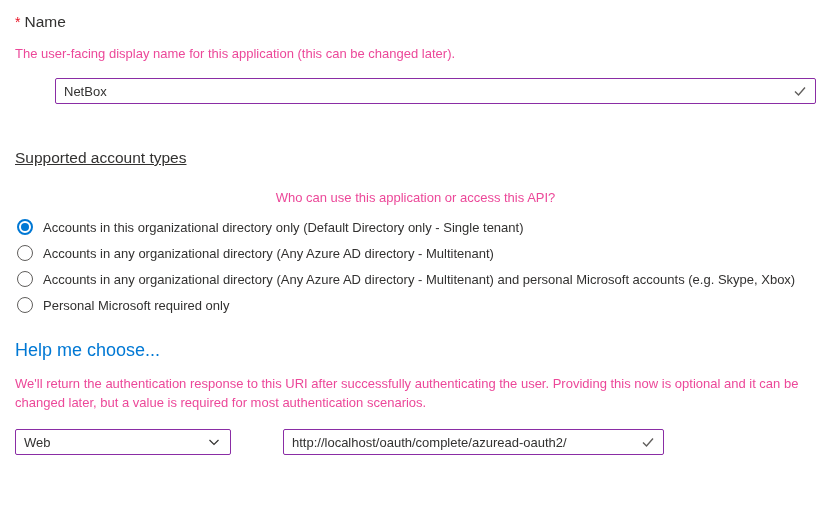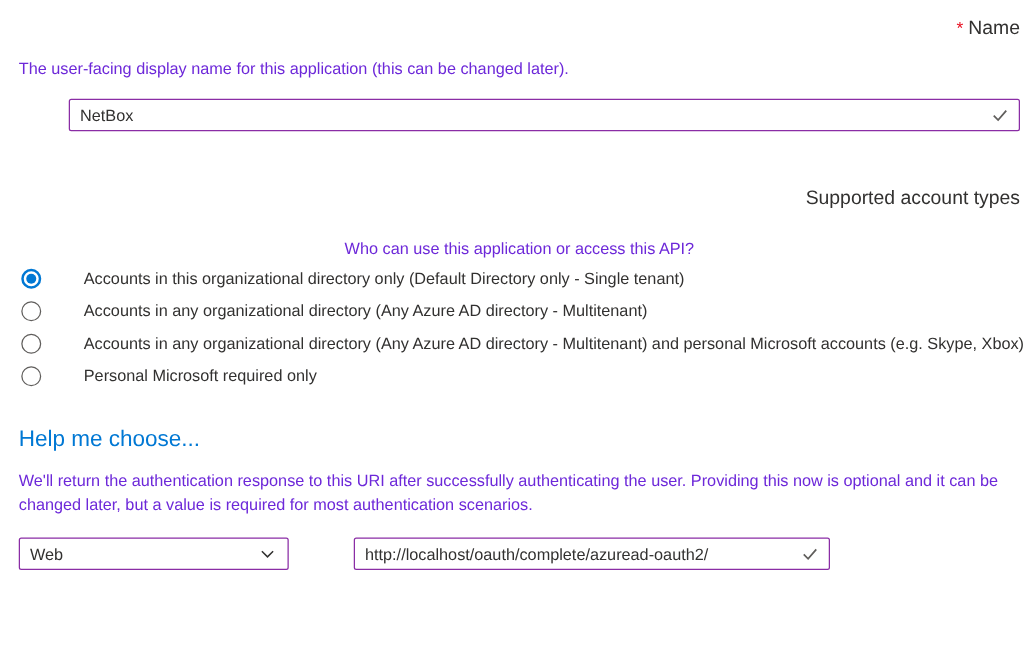--- a/index.html
+++ b/index.html
@@ -12,31 +12,30 @@
     overflow: hidden;
   }
   .page { padding: 12px 13px 0 15px; }
 
   .section-title {
     font-size: 15.5px;
     font-weight: 400;
     line-height: 20px;
     color: #323130;
     margin: 0;
-    text-align: right;
   }
   .required-marker {
     color: #e81123;
     margin-right: 4px;
     font-size: 14px;
   }
   .desc {
     font-size: 13px;
     line-height: 19px;
-    color: #6d28d9;
+    color: #ec4899;
     margin: 0;
     max-width: 801px;
   }
   .mt-desc1 { margin-top: 12px; }
 
   
   .input-wrap {
     position: relative;
     margin-top: 15px;
     width: 801px;
@@ -58,30 +57,29 @@
   .valid-check {
     position: absolute;
     right: 8px;
     top: 50%;
     transform: translateY(-50%);
     width: 16px;
     height: 16px;
     pointer-events: none;
   }
 
-  .section-gap { margin-top: 44px; }
+  .section-gap { margin-top: 44px; text-decoration: underline; }
   .question { margin-top: 20px; text-align: center; }
 
   .radio-group { margin-top: 7px; }
   .radio-row {
     display: flex;
-    align-items: flex-start;
+    align-items: center;
     height: 26px;
     cursor: pointer;
-    gap: 24px;
   }
   .radio {
     flex: 0 0 auto;
     width: 16px;
     height: 16px;
     border-radius: 50%;
     border: 1px solid #605e5c;
     background: #fff;
     position: relative;
     margin-left: 2px;

